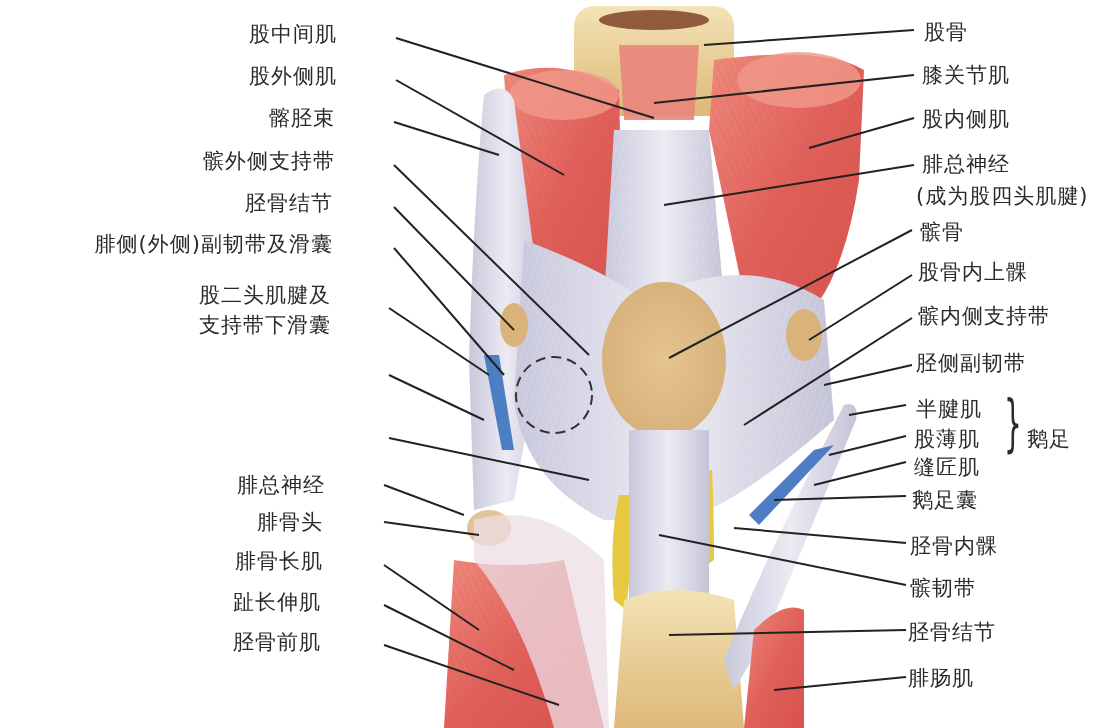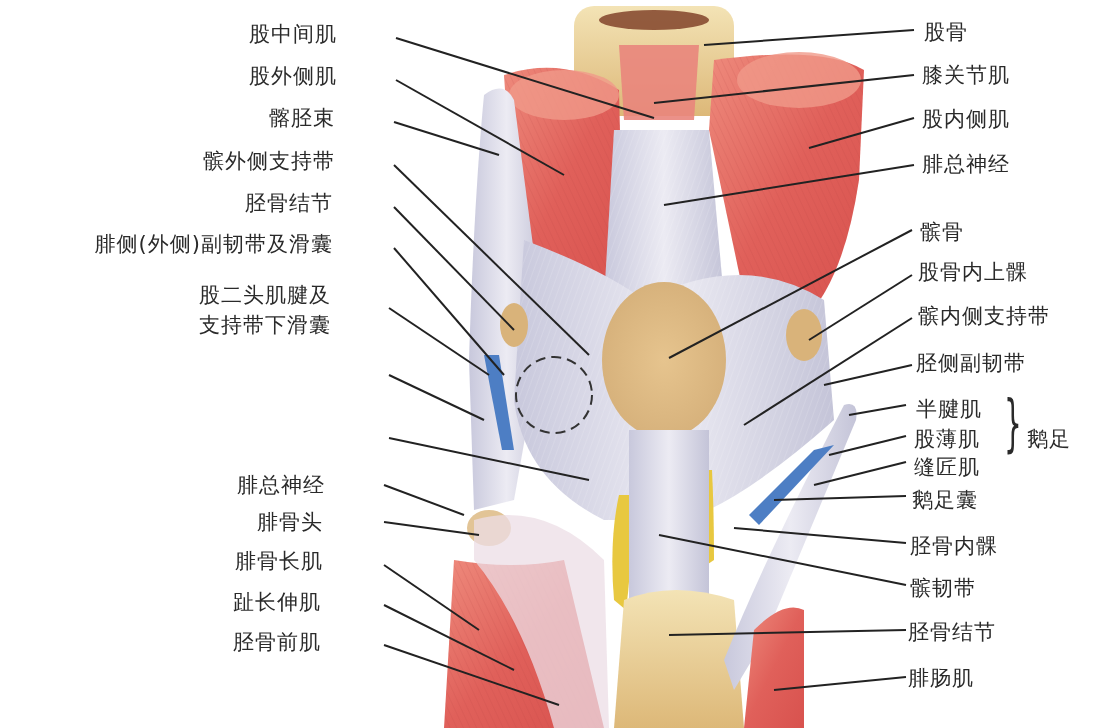--- a/index.html
+++ b/index.html
@@ -145,20 +145,21 @@
   <div class="label left" style="right:768px; top:473px;">腓总神经</div>
   <div class="label left" style="right:770px; top:510px;">腓骨头</div>
   <div class="label left" style="right:770px; top:549px;">腓骨长肌</div>
   <div class="label left" style="right:772px; top:590px;">趾长伸肌</div>
   <div class="label left" style="right:772px; top:630px;">胫骨前肌</div>
 
   <div class="label right" style="left:880px; top:20px;">股骨</div>
   <div class="label right" style="left:878px; top:63px;">膝关节肌</div>
   <div class="label right" style="left:878px; top:107px;">股内侧肌</div>
   <div class="label right" style="left:878px; top:152px;">腓总神经</div>
+  <div class="label right" style="left:872px; top:184px;">(成为股四头肌腱)</div>
   <div class="label right" style="left:876px; top:220px;">髌骨</div>
   <div class="label right" style="left:874px; top:260px;">股骨内上髁</div>
   <div class="label right" style="left:874px; top:304px;">髌内侧支持带</div>
   <div class="label right" style="left:872px; top:351px;">胫侧副韧带</div>
   <div class="label right" style="left:872px; top:397px;">半腱肌</div>
   <div class="label right" style="left:870px; top:427px;">股薄肌</div>
   <div class="label right" style="left:870px; top:455px;">缝匠肌</div>
   <div class="brace" style="left:960px; top:392px;">}</div>
   <div class="label right" style="left:983px; top:427px;">鹅足</div>
   <div class="label right" style="left:868px; top:488px;">鹅足囊</div>

